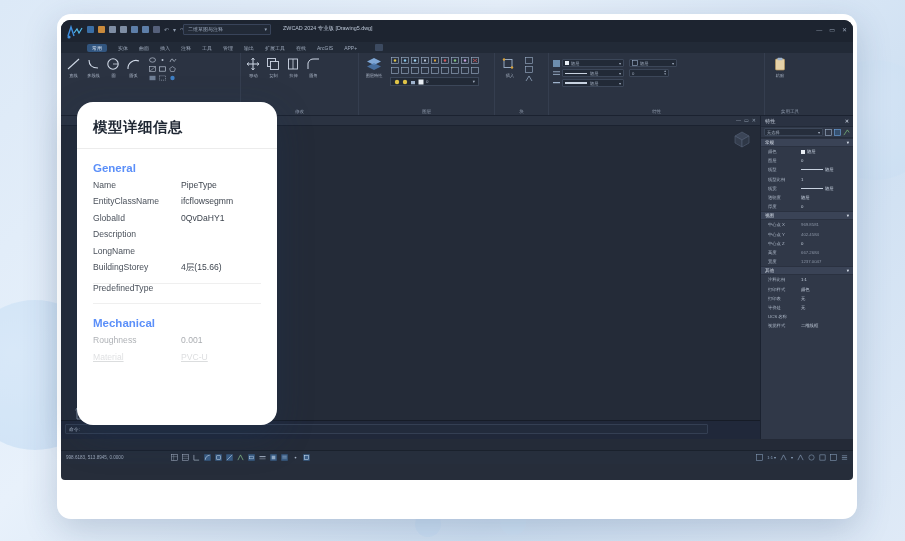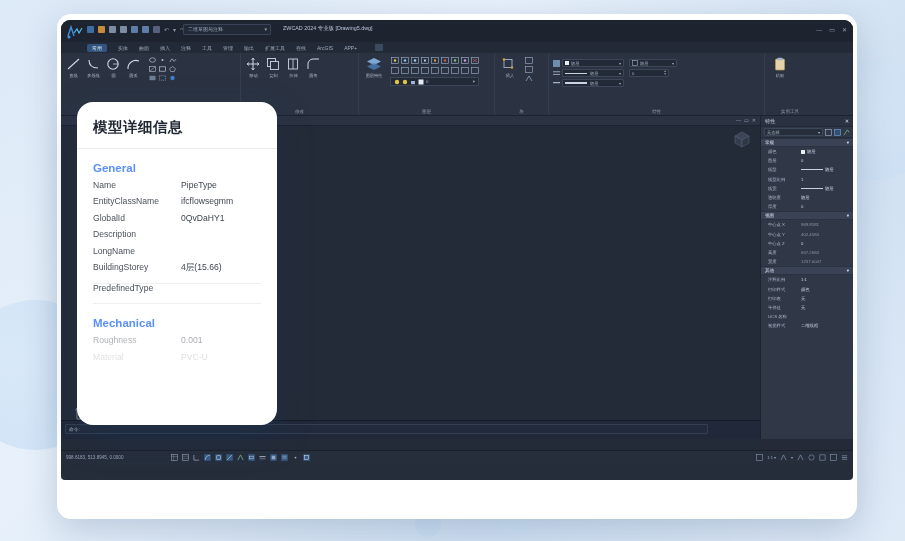--- a/index.html
+++ b/index.html
@@ -171,21 +171,21 @@
   .card-divider{height:1px;background:#ececec;margin:0 0 0 0;}
   .card-body{padding:0 16px;}
   .grp-title{
     color:#5b8ff9;font-size:11.5px;font-weight:bold;margin:13px 0 7px 0;
   }
   .kv{display:flex;font-size:8.6px;color:#3f4650;margin-bottom:7px;line-height:1.1;}
   .kv .k{width:88px;color:#4a515b;}
   .kv .v{color:#3f4650;}
   .sect{border-top:1px solid #efefef;margin-top:10px;}
   .fade1{opacity:.45;}
-  .fade2{opacity:.18;}
+  .fade2{opacity:.18;text-decoration:underline;}
   .card-actions{
     position:absolute;left:0;right:0;bottom:0;height:44px;
     background:linear-gradient(to bottom,rgba(255,255,255,.55),#ffffff 45%);
     display:flex;align-items:center;justify-content:center;gap:14px;
   }
   .btn{
     height:19px;min-width:62px;border-radius:10px;border:none;cursor:pointer;
     color:#ffffff;font-size:9.5px;font-weight:bold;
     font-family:"Liberation Sans","DejaVu Sans",sans-serif;
     display:flex;align-items:center;justify-content:center;

